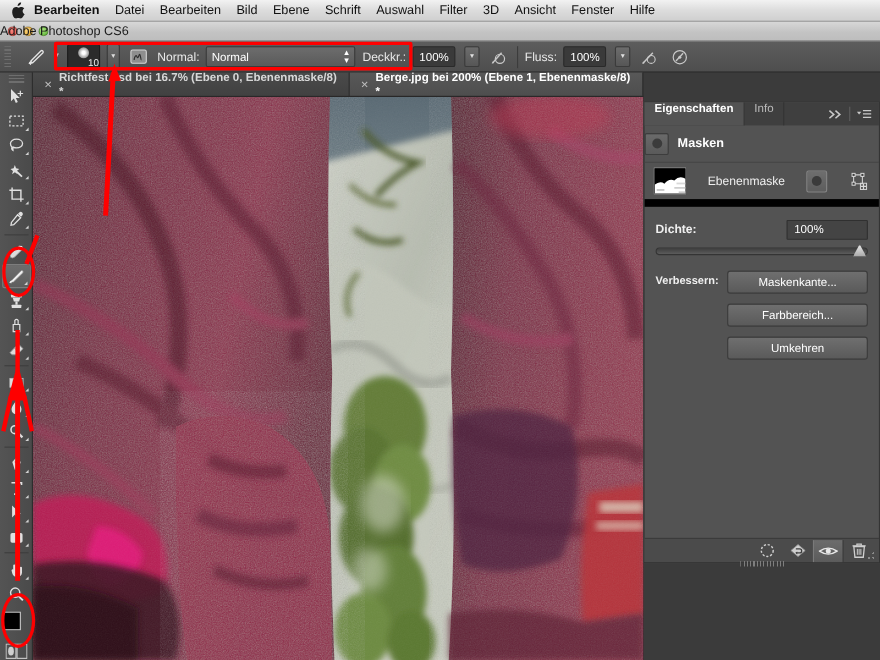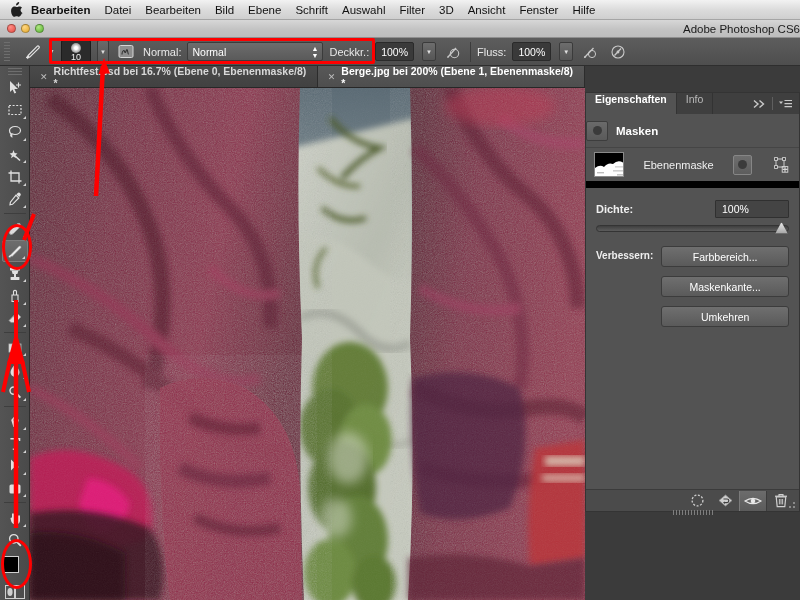--- a/index.html
+++ b/index.html
@@ -29,42 +29,42 @@
     background:linear-gradient(to bottom,#d7d7d7 0%,#c3c3c3 55%,#bdbdbd 100%);
     border-bottom:1px solid #8f8f8f;
     display:flex; align-items:center;
   }
   .traffic { display:flex; gap:5px; padding-left:7px; }
   .tl { width:9px; height:9px; border-radius:50%; border:1px solid rgba(0,0,0,.30); }
   .tl.red { background:radial-gradient(circle at 35% 30%,#ff8d85,#e24b42); }
   .tl.yellow { background:radial-gradient(circle at 35% 30%,#ffd782,#e3a82c); }
   .tl.green { background:radial-gradient(circle at 35% 30%,#b2e885,#56b12e); }
   .titlebar .ttxt {
-    position:absolute; left:0; right:0; text-align:right;
+    position:absolute; left:0; right:0; text-align:left;
     font-size:11.5px; color:#1a1a1a; line-height:18px;
   }
 
   
   .optionsbar {
     position:absolute; left:0; top:38px; width:800px; height:28px;
     background:linear-gradient(to bottom,#5d5d5d,#4e4e4e);
     border-bottom:1px solid #2e2e2e;
     display:flex; align-items:center; padding-left:4px; gap:6px;
   }
   .grip { width:6px; height:20px; background:
       repeating-linear-gradient(to bottom,#6e6e6e 0 1px,transparent 1px 3px);
       margin-right:2px; }
   .ob-tool {
     width:28px; height:22px; display:flex; align-items:center; justify-content:center;
   }
   .ob-arrow { font-size:7px; color:#cfcfcf; margin-left:-4px; }
   .brushpreset {
     width:30px; height:24px; background:#2b2b2b; border:1px solid #1c1c1c;
     border-radius:2px; position:relative; display:flex; align-items:flex-end;
-    justify-content:center;
+    justify-content:flex-end;
   }
   .brushpreset .dot {
     position:absolute; top:2px; left:50%; transform:translateX(-50%);
     width:10px; height:10px; border-radius:50%;
     background:radial-gradient(circle,#ffffff 20%,#a8a8a8 60%,#555 100%);
   }
   .brushpreset .num { font-size:9px; color:#f0f0f0; line-height:10px; padding-bottom:1px; z-index:2;}
   .mini-drop {
     width:12px; height:24px; background:linear-gradient(to bottom,#6a6a6a,#545454);
     border:1px solid #3a3a3a; border-radius:2px; display:flex;
@@ -726,22 +726,22 @@
       </div>
       <div class="track">
         <span class="thumb" style="left:calc(100% - 13px);"></span>
       </div>
     </div>
 
 
     <div class="refine-block">
       <span class="refine-label">Verbessern:</span>
       <div class="refine-btns">
+        <span class="psbtn">Maskenkante...</span>
         <span class="psbtn">Farbbereich...</span>
-        <span class="psbtn">Maskenkante...</span>
         <span class="psbtn">Umkehren</span>
       </div>
     </div>
 
     <div class="panel-spacer"></div>
 
     <div class="panel-foot">
       <span class="fbtn">
         <svg width="15" height="15" viewBox="0 0 15 15">
             <circle cx="7.5" cy="7.5" r="5.4" fill="none" stroke="#cfcfcf" stroke-width="1.3" stroke-dasharray="2 1.6"></circle>

